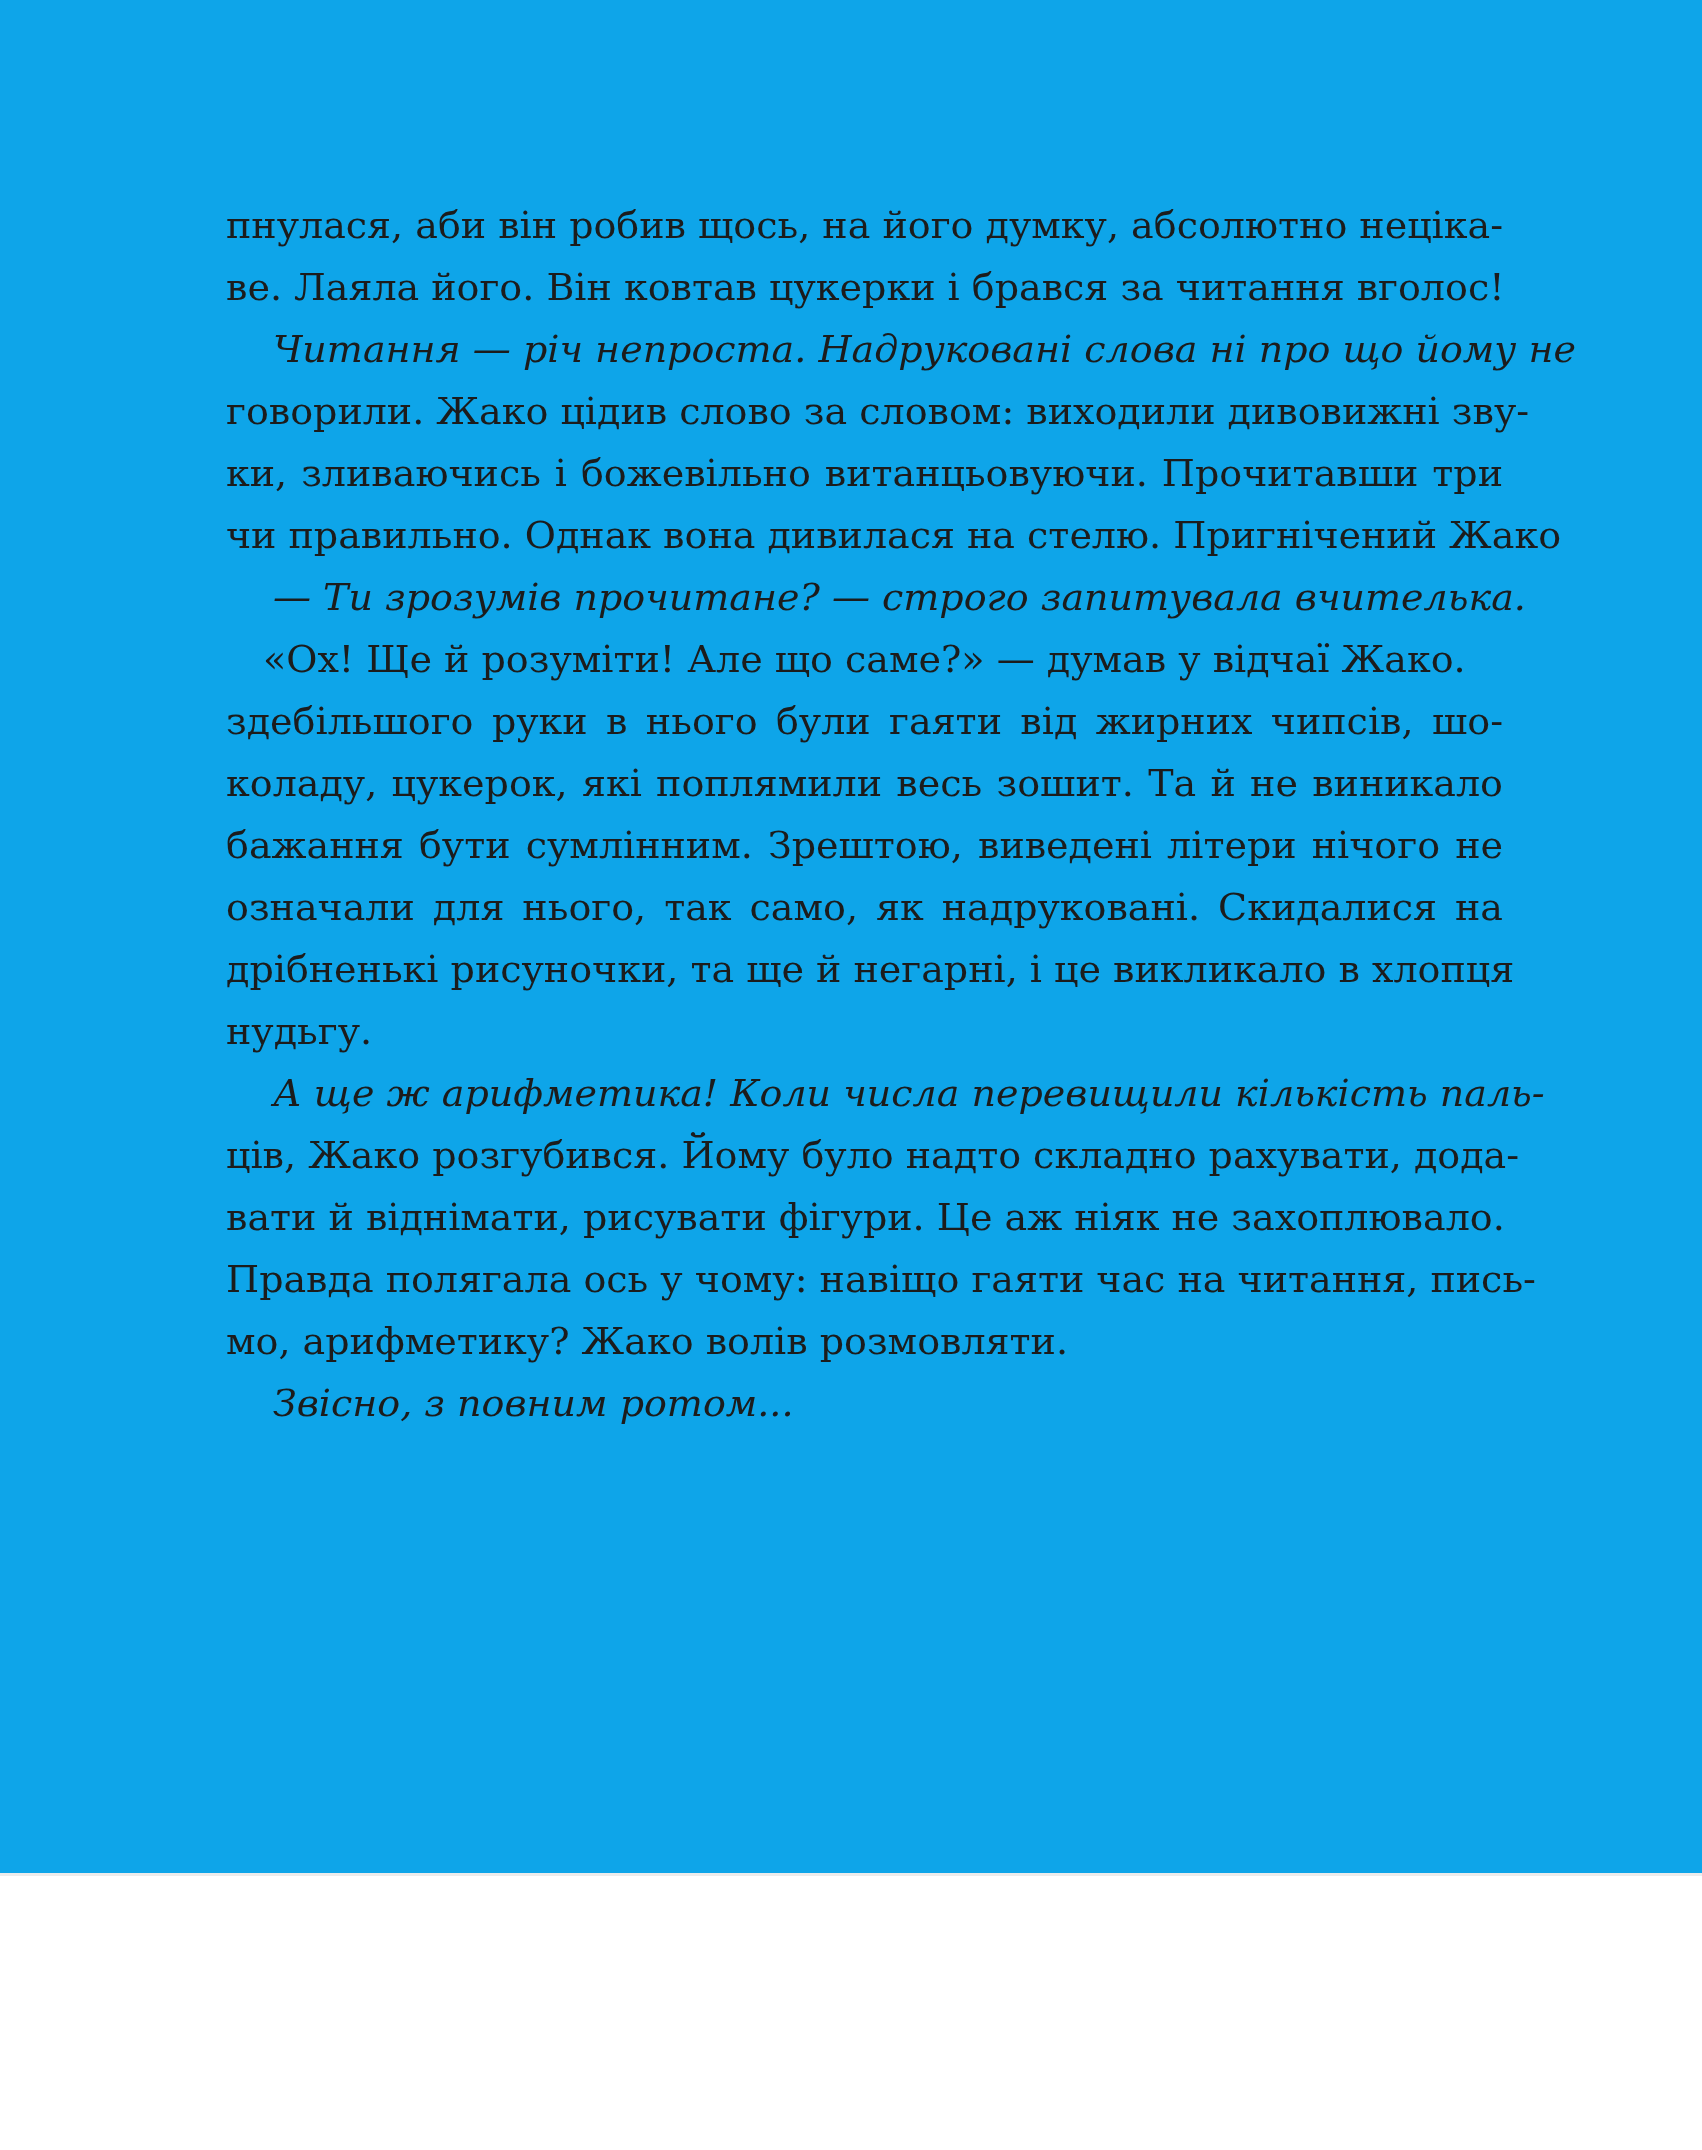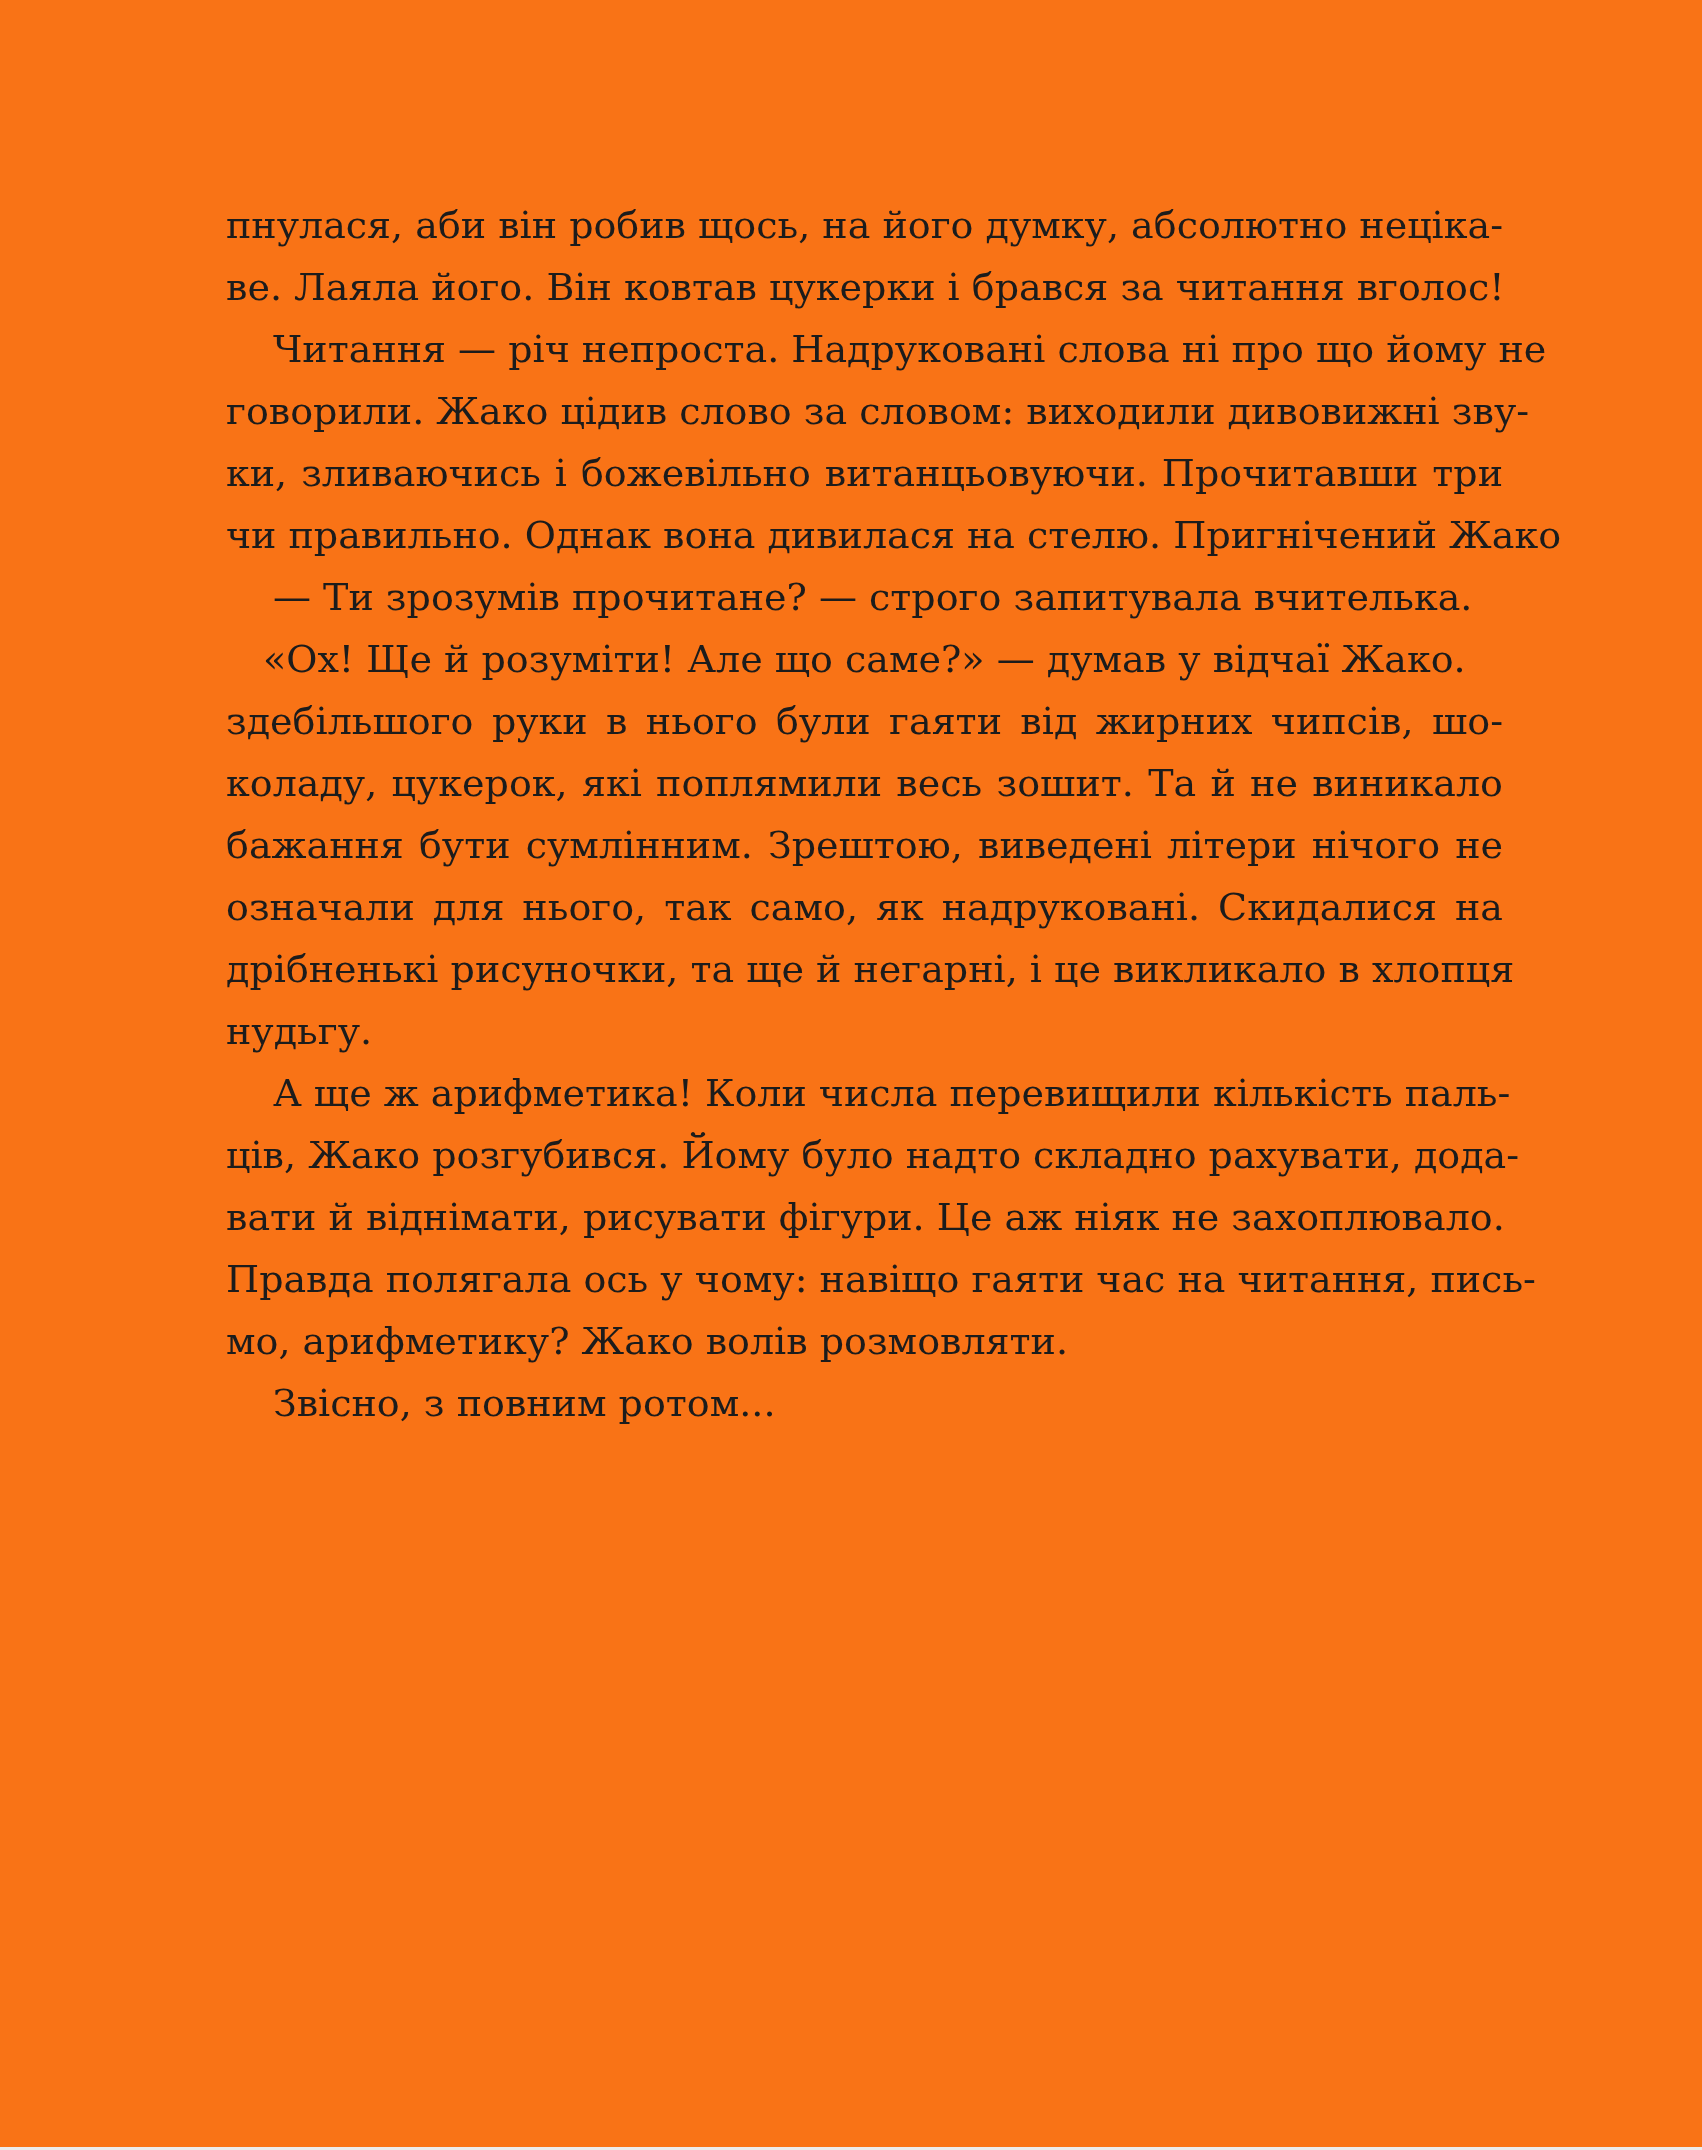--- a/index.html
+++ b/index.html
@@ -11,22 +11,22 @@
     width: 1702px;
     height: 2150px;
     position: relative;
     overflow: hidden;
   }
   .page {
     position: absolute;
     left: 0;
     top: 0;
     width: 1702px;
-    height: 2150px;
-    background: #f97316;
+    height: 1876px;
+    background: #0ea5e9;
   }
   .text-block {
     position: absolute;
     left: 226px;
     top: 194px;
     width: 1277px;
     font-family: "DejaVu Serif", "Liberation Serif", serif;
     font-size: 38px;
     color: #1c1c1c;
     line-height: 62px;
@@ -38,20 +38,21 @@
     text-align: justify;
     text-align-last: justify;
     overflow: visible;
   }
   .line.last {
     text-align: left;
     text-align-last: left;
   }
   .line.indent {
     padding-left: 47px;
+    font-style: italic;
   }
   .line.indent-hang {
     padding-left: 37px;
   }
   .bottom-edge {
     position: absolute;
     left: 0;
     bottom: 0;
     width: 1702px;
     height: 2.7px;

